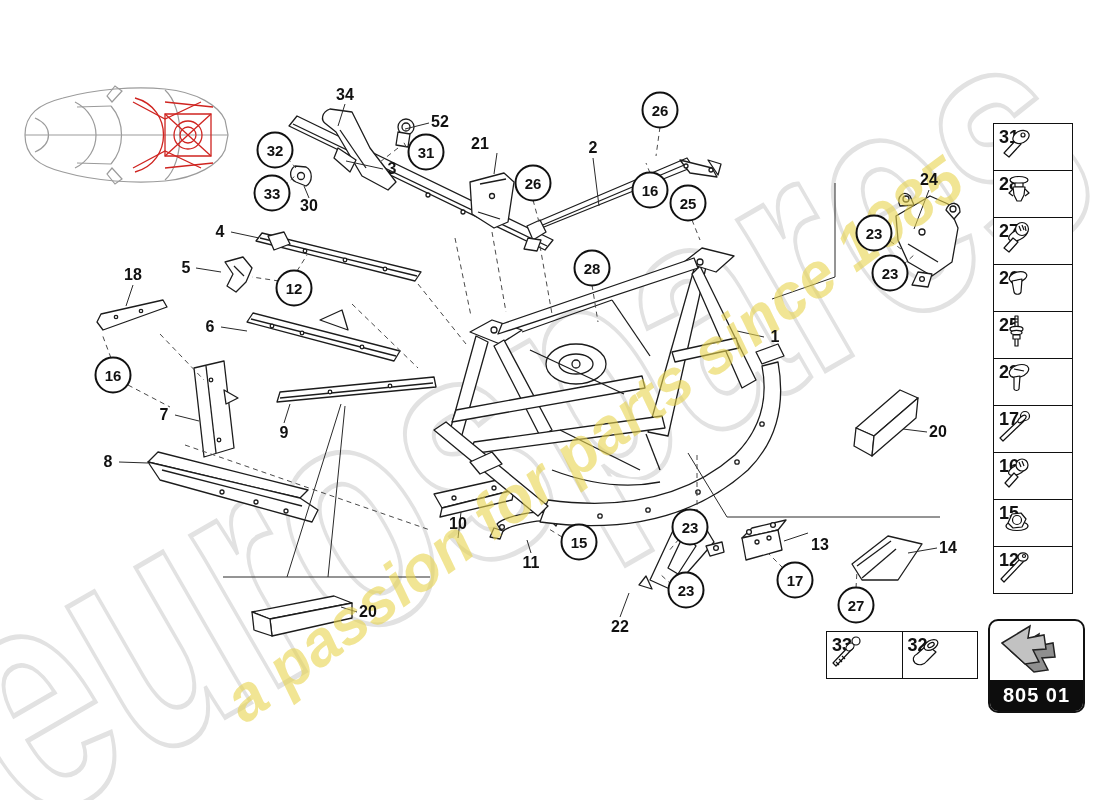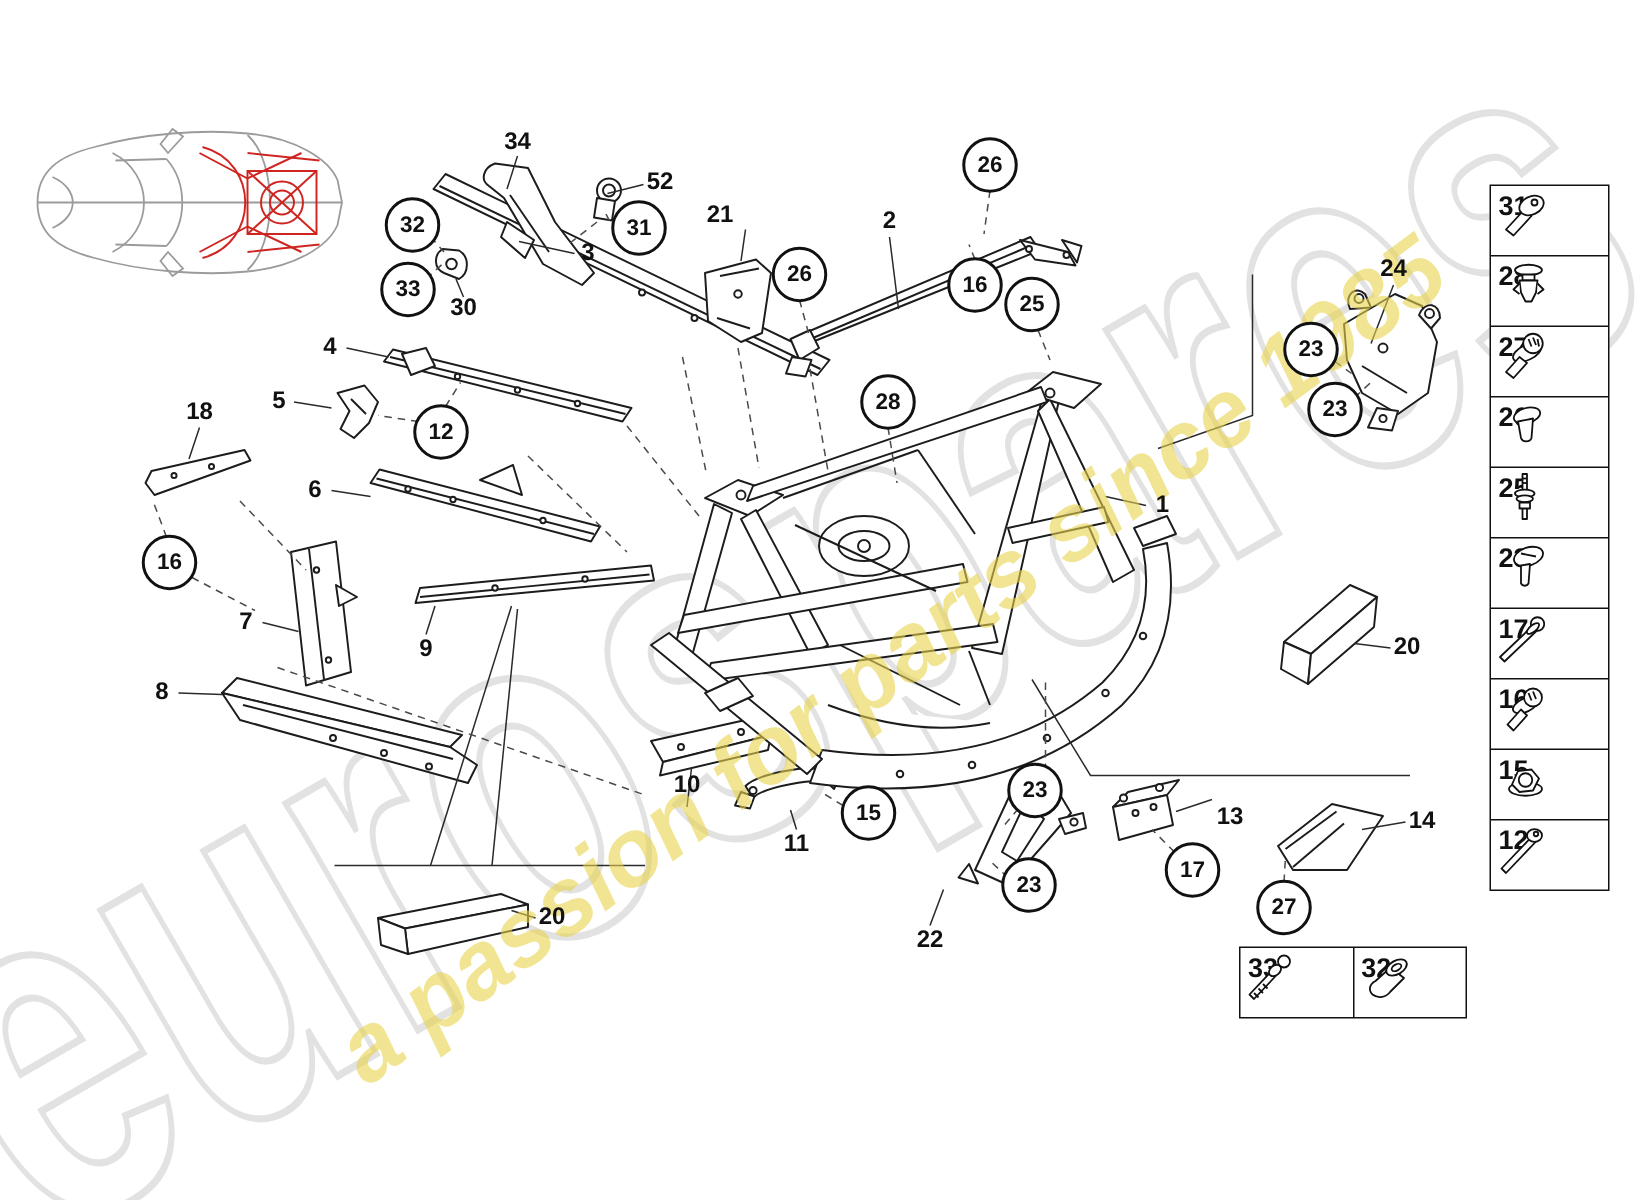--- a/index.html
+++ b/index.html
@@ -465,14 +465,23 @@
   <div class="hw-cell">
     <span class="hw-num">32</span>
     <svg class="hw-ico" viewBox="0 0 44 38">
       <path d="M12,31 C9,28 10,24 14,22 L24,13 L33,20 L24,29 C21,33 16,34 12,31 Z"></path>
       <ellipse cx="28" cy="13" rx="7.5" ry="4.5" transform="rotate(-30 28 13)"></ellipse>
       <ellipse cx="28" cy="13" rx="3.5" ry="2" transform="rotate(-30 28 13)"></ellipse>
     </svg>
   </div>
 </div>
 
-
+<div class="code-box">
+  <svg class="code-arrow" viewBox="0 0 78 54">
+    <path d="M16,26 L44,9 L42,21 L58,18 L60,32 L47,33 L53,45 L39,47 Z" fill="#8f8f8f" stroke="#222" stroke-width="1.5" transform="translate(5,4)"></path>
+    <path d="M12,22 L40,5 L38,17 L54,14 L56,28 L43,29 L49,41 L35,43 Z" fill="#c2c2c2" stroke="#222" stroke-width="1.5"></path>
+  </svg>
+  <div class="code-band">
+    <span>805 01</span>
+  </div>
 </div>
 
+</div>
+
 </body></html>

